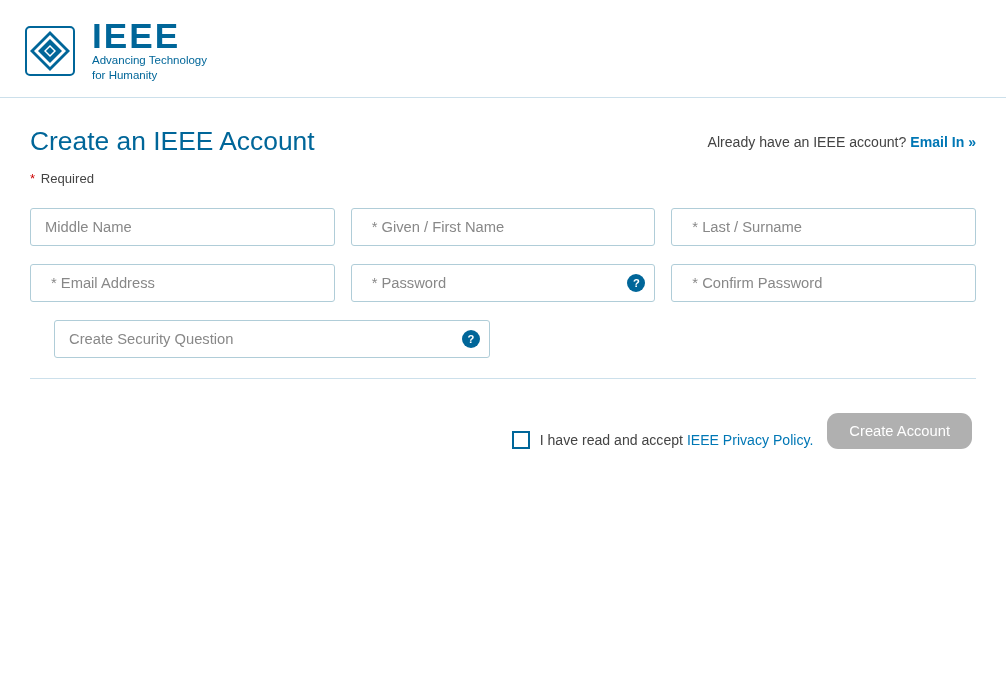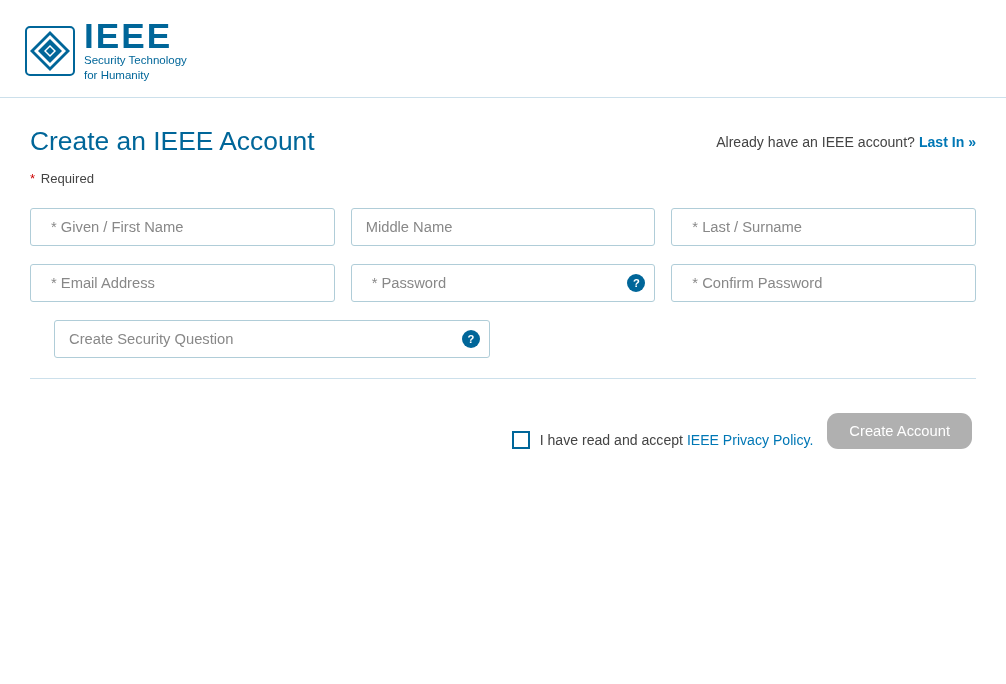--- a/index.html
+++ b/index.html
@@ -20,21 +20,21 @@
     
     .header {
       padding: 18px 24px 14px 24px;
       border-bottom: 1px solid #cce0eb;
       display: flex;
       align-items: center;
     }
     .logo-area {
       display: flex;
       align-items: center;
-      gap: 8px;
+      gap: 16px;
     }
     .ieee-diamond {
       width: 52px;
       height: 52px;
     }
     .ieee-text {
       display: flex;
       flex-direction: column;
     }
     .ieee-title {
@@ -202,48 +202,48 @@
         <polygon points="26,6 46,26 26,46 6,26" fill="#006699"></polygon>
         <polygon points="26,10 42,26 26,42 10,26" fill="white"></polygon>
         <polygon points="26,14 38,26 26,38 14,26" fill="#006699"></polygon>
 
         <polygon points="26,20 32,26 26,32 20,26" fill="white"></polygon>
         <polygon points="26,22 30,26 26,30 22,26" fill="#006699"></polygon>
       </svg>
       <div class="ieee-text">
         <span class="ieee-title">IEEE</span>
         <span class="ieee-subtitle">
-          <span>Security Technology</span><br>
+          <span>Advancing Technology</span><br>
           <span>for Humanity</span>
         </span>
       </div>
     </div>
   </div>
 
   <div class="main-content">
 
     <div class="form-header">
       <h1 class="page-title">Create an IEEE Account</h1>
       <div class="signin-text">
         <span>Already have an IEEE account?</span>
-        <a href="#" class="signin-link">Last In »</a>
+        <a href="#" class="signin-link">Email In »</a>
       </div>
     </div>
 
     <div class="required-note">
       <span class="asterisk">*</span>
       <span>Required</span>
     </div>
 
     <div class="form-row">
-      <div class="form-field required">
-        <input type="text" placeholder="* Given / First Name" style="">
-      </div>
       <div class="form-field">
         <input type="text" placeholder="Middle Name" style="">
+      </div>
+      <div class="form-field required">
+        <input type="text" placeholder="* Given / First Name" style="">
       </div>
       <div class="form-field required">
         <input type="text" placeholder="* Last / Surname" style="">
       </div>
     </div>
 
     <div class="form-row">
       <div class="form-field required">
         <input type="email" placeholder="* Email Address" style="">
       </div>

